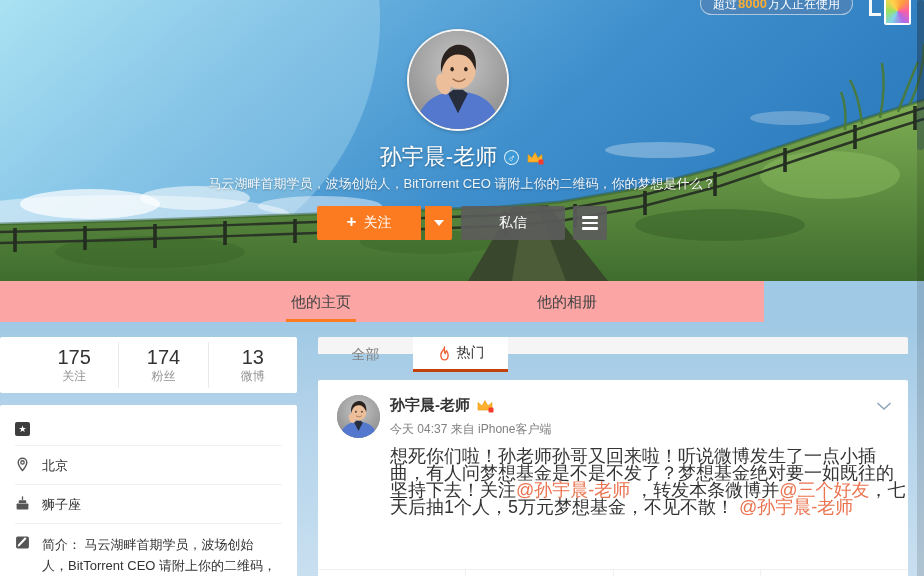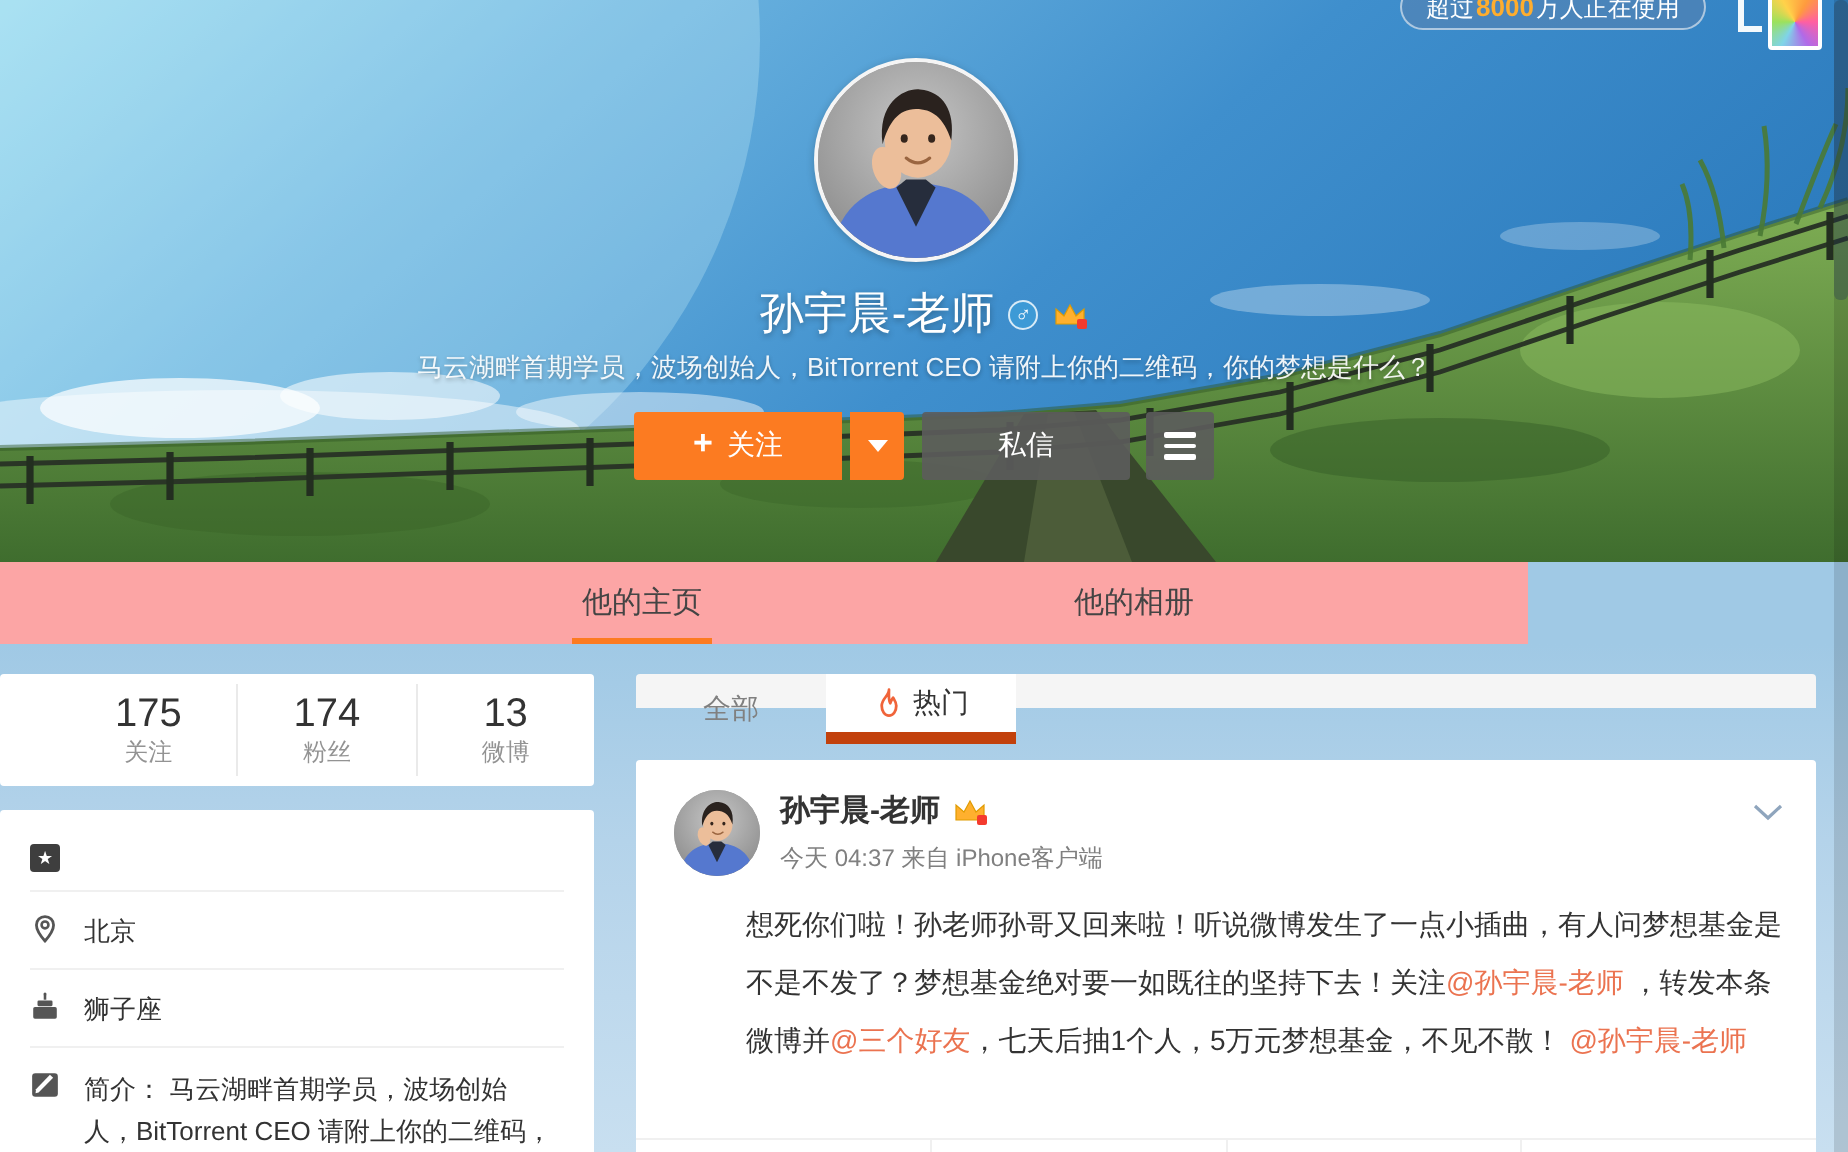--- a/index.html
+++ b/index.html
@@ -123,41 +123,41 @@
 
   
   .feed-tabs {
     position:absolute; left:318px; top:337px; width:590px; height:17px;
     background:#f5f5f5; border-radius:2px 2px 0 0; display:flex;
   }
   .ftab {
     width:95px; height:35px; display:flex; align-items:center; justify-content:center;
     gap:5px; font-size:14px; color:#808080; cursor:pointer;
   }
-  .ftab.active { background:#fff; color:#333; border-bottom:6px solid #c2410c; }
+  .ftab.active { background:#fff; color:#333; border-bottom:3px solid #c2410c; }
   .flame { width:15px; height:15px; }
   .chev { width:10px; height:6px; }
 
   .post-card {
     position:absolute; left:318px; top:380px; width:590px; height:220px;
     background:#fff; border-radius:2px; overflow:hidden;
   }
   .avatar-sm {
     position:absolute; left:19px; top:15px; width:43px; height:43px;
     border-radius:50%; overflow:hidden; background:#9a9a9a; cursor:pointer;
   }
   .post-head-name {
     position:absolute; left:72px; top:16px; font-size:15px; font-weight:bold; color:#333;
     display:flex; align-items:center; gap:6px; cursor:pointer;
   }
   .post-meta { position:absolute; left:72px; top:41px; font-size:12px; color:#808080; }
   .post-chevron { position:absolute; right:16px; top:22px; width:16px; height:9px; cursor:pointer; }
   .post-text {
-    position:absolute; left:55px; top:68px; width:520px;
-    font-size:14px; line-height:29px; color:#333;
+    position:absolute; left:72px; top:68px; width:520px;
+    font-size:18px; line-height:17px; color:#333;
   }
   .post-text .mention { color:#eb7350; cursor:pointer; }
   .post-actions {
     position:absolute; left:0; bottom:0; width:100%; height:31px;
     border-top:1px solid #f0f0f0; display:flex;
   }
   .pact {
     flex:1; display:flex; align-items:center; justify-content:center; gap:7px;
     font-size:12px; color:#808080; cursor:pointer;
   }

